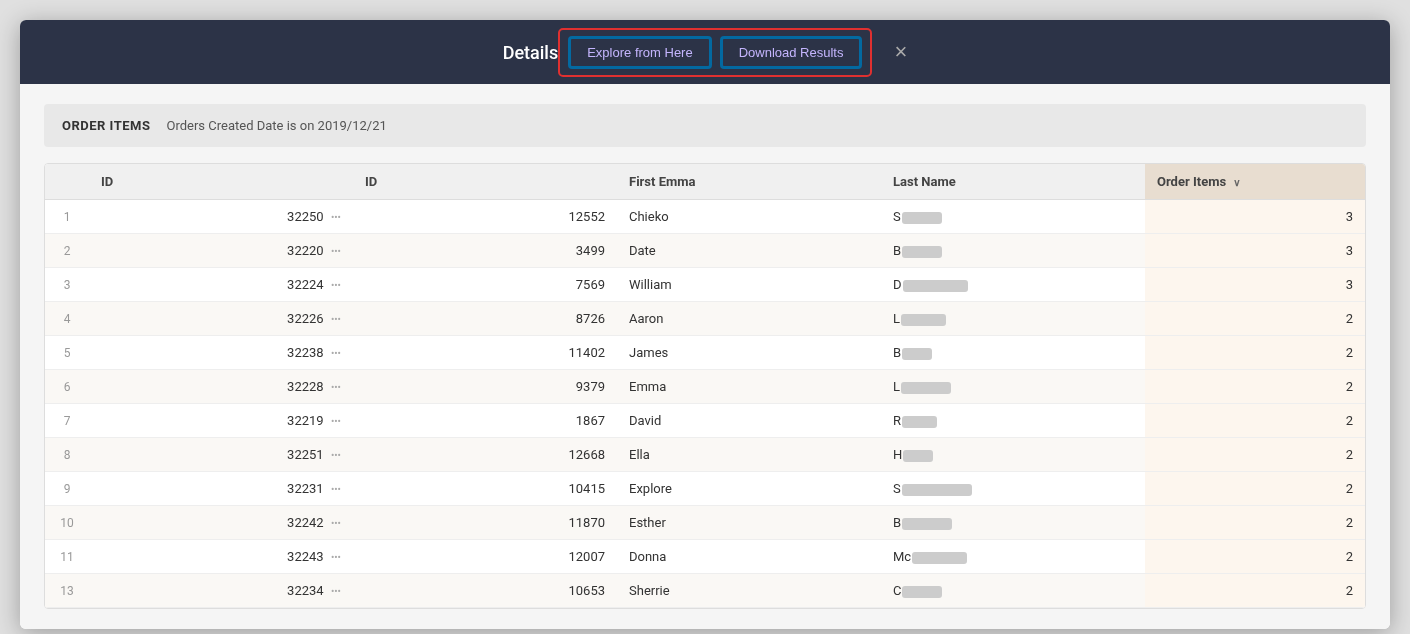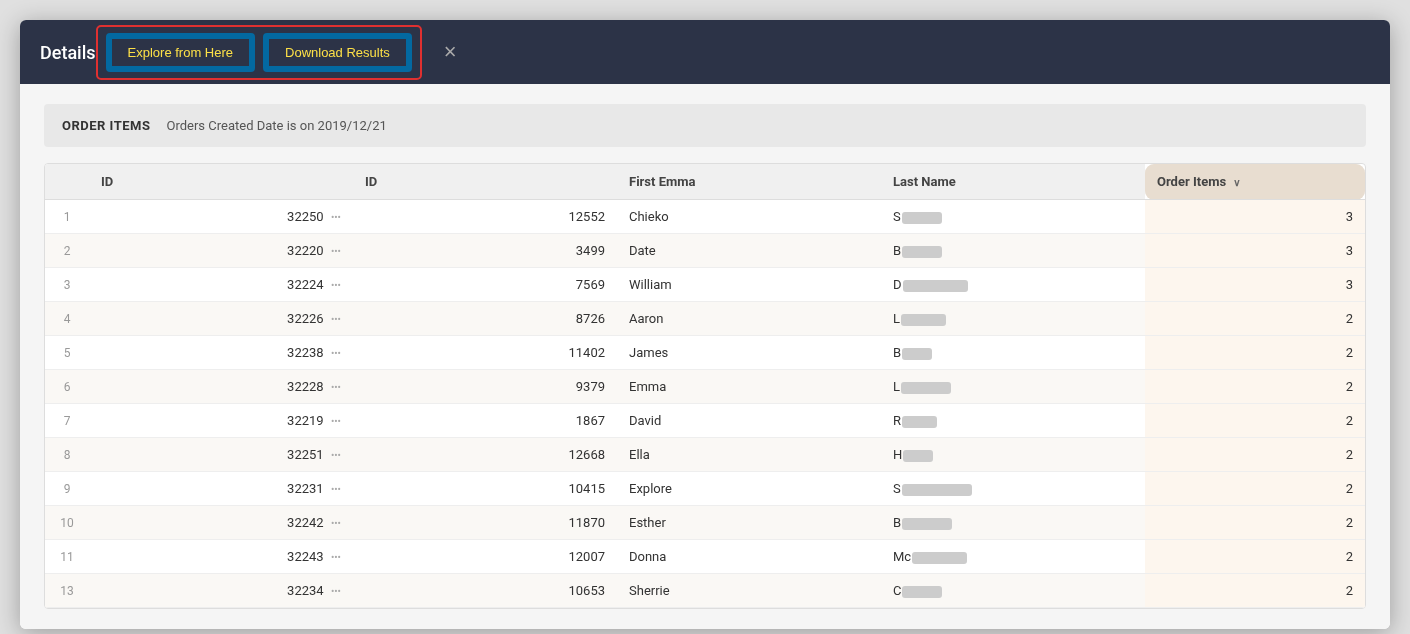--- a/index.html
+++ b/index.html
@@ -19,41 +19,41 @@
       overflow: hidden;
       width: 1370px;
       max-width: 100%;
       box-shadow: 0 4px 24px rgba(0,0,0,0.3);
     }
     .modal-header {
       background: #2c3347;
       color: #fff;
       display: flex;
       align-items: center;
-      justify-content: flex-start;
+      justify-content: center;
       padding: 0 20px;
       height: 64px;
     }
     .modal-title {
       font-size: 18px;
       font-weight: 500;
       color: #fff;
     }
     .header-actions {
       display: flex;
       align-items: center;
       gap: 8px;
       border: 2.5px solid #e03030;
       border-radius: 5px;
       padding: 6px 8px;
     }
     .btn-header {
       background: transparent;
-      border: 6px solid #0369a1;
-      color: #fde047;
+      border: 3px solid #0369a1;
+      color: #c4b5fd;
       padding: 6px 16px;
       border-radius: 4px;
       cursor: pointer;
       font-size: 13px;
       font-weight: 500;
     }
     .close-btn {
       background: none;
       border: none;
       color: #aaa;
@@ -112,21 +112,21 @@
     thead th.col-num {
       width: 40px;
       text-align: center;
       color: #888;
       font-weight: 400;
     }
     thead th.col-id1 { width: 240px; }
     thead th.col-id2 { width: 240px; }
     thead th.col-firstname { width: 240px; }
     thead th.col-lastname { width: 240px; }
-    thead th.col-order-items { width: 200px; border-radius: 9px; }
+    thead th.col-order-items { width: 200px; }
 
     tbody tr:nth-child(even) { background: #faf8f5; }
     tbody tr:nth-child(odd) { background: #fff; }
 
     tbody td {
       padding: 9px 12px;
       border-bottom: 1px solid #eee;
       font-size: 13px;
       color: #333;
     }

